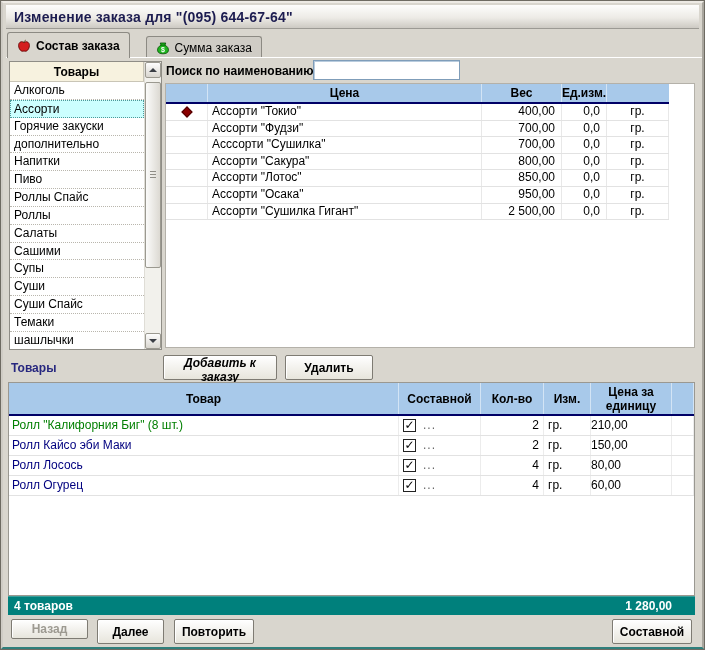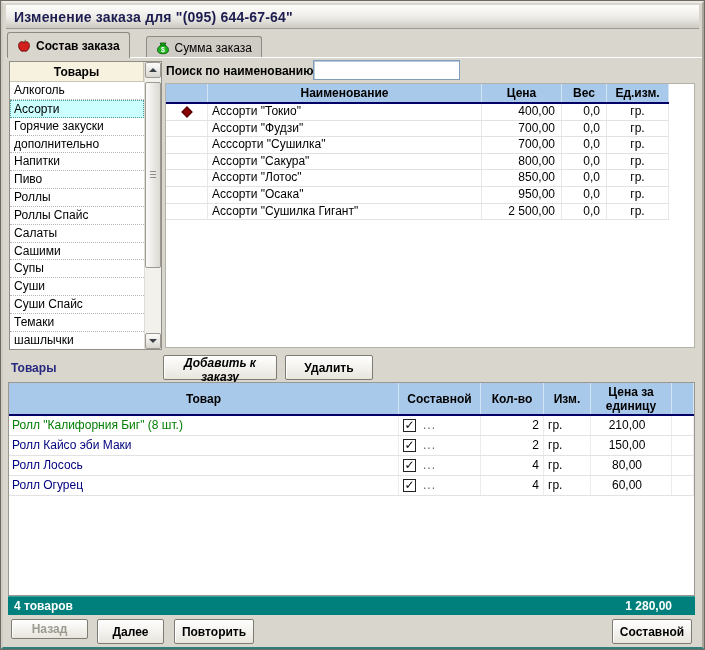--- a/index.html
+++ b/index.html
@@ -86,21 +86,21 @@
   .orow { height:20px; border-bottom:1px solid #E2E2E2; }
   .orow > div { border-right:1px solid #ECECEC; line-height:19px; white-space:nowrap; overflow:hidden; }
   .o-name { padding-left:3px; }
   .o-name.green { color:#007F00; } .o-name.navy { color:#00007F; }
   .o-comp { display:flex; align-items:center; gap:7px; padding-left:4px; }
   .cbx { width:13px; height:13px; background:#FFF; border:1px solid #222; display:flex; align-items:center; justify-content:center;
          font-size:12px; font-weight:bold; line-height:11px; }
   .dots { color:#666; letter-spacing:1px; }
   .o-qty { text-align:right; padding-right:4px; }
   .o-unit { padding-left:4px; }
-  .o-price { text-align:center; padding-right:8px; }
+  .o-price { text-align:left; padding-right:8px; }
 
   
   .statusbar { position:absolute; left:2px; top:538px; width:687px; height:19px; background:#00807C;
                border-top:1px solid #3DA09C; color:#FFF; font-weight:bold; display:flex; align-items:center; }
   .statusbar .scount { padding-left:6px; } .statusbar .stotal { margin-left:auto; padding-right:23px; }
 
   
   .footer { position:absolute; left:0; top:612px; width:705px; height:38px; }
   .btn-back { position:absolute; left:8px; top:4px; width:77px; height:20px; }
   .btn-next { position:absolute; left:94px; top:4px; width:67px; height:25px; }
@@ -138,22 +138,22 @@
 
     <div class="catbox">
       <div class="cat-header">Товары</div>
       <div class="cat-list">
           <div class="cat-item">Алкоголь</div>
           <div class="cat-item sel">Ассорти</div>
           <div class="cat-item">Горячие закуски</div>
           <div class="cat-item">дополнительно</div>
           <div class="cat-item">Напитки</div>
           <div class="cat-item">Пиво</div>
+          <div class="cat-item">Роллы Спайс</div>
           <div class="cat-item">Роллы</div>
-          <div class="cat-item">Роллы Спайс</div>
           <div class="cat-item">Салаты</div>
           <div class="cat-item">Сашими</div>
           <div class="cat-item">Супы</div>
           <div class="cat-item">Суши</div>
           <div class="cat-item">Суши Спайс</div>
           <div class="cat-item">Темаки</div>
           <div class="cat-item">шашлычки</div>
         </div>
       <div class="vscroll">
         <div class="sbtn up">
@@ -166,21 +166,20 @@
       </div>
     </div>
 
     <span class="search-label">Поиск по наименованию:</span>
     <input class="search-input" type="text" value="" style="">
 
     <div class="products-area">
       <div class="ptable">
         <div class="phead">
           <div></div>
-          <div>Наименование</div>
           <div>Цена</div>
           <div>Вес</div>
           <div>Ед.изм.</div>
         </div>
         <div>
             <div class="prow">
               <div class="c-mark">
                 <span class="diamond"></span>
               </div>
               <div class="c-name">Ассорти "Токио"</div>

